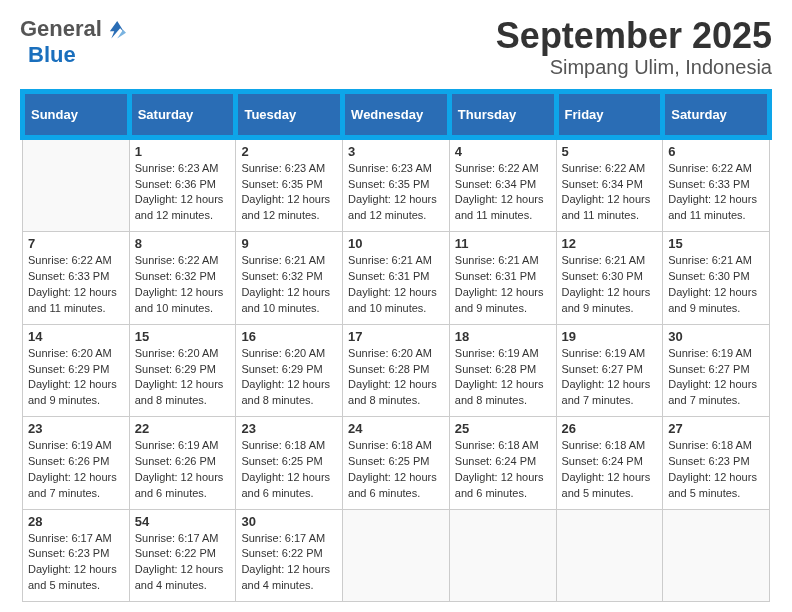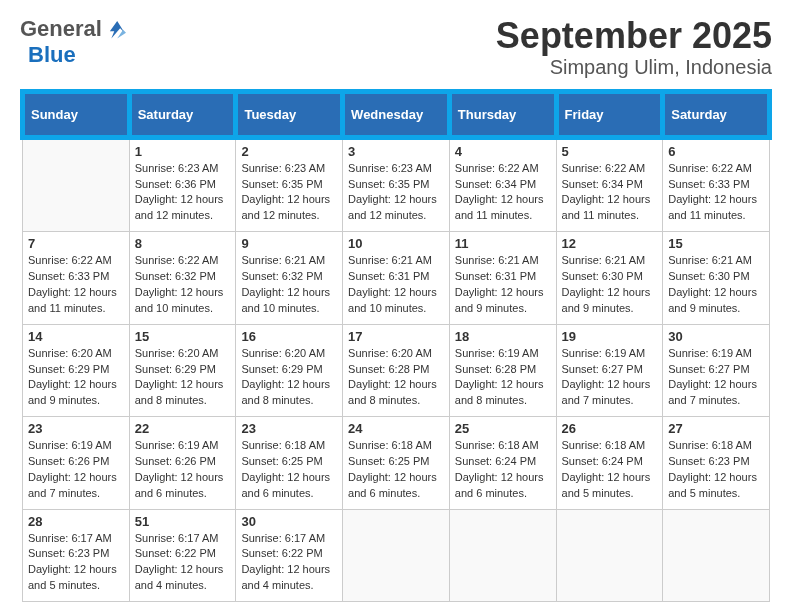--- a/index.html
+++ b/index.html
@@ -335,21 +335,21 @@
         </tr>
         <tr>
           <td>
             <span class="day-num">28</span>
             <div class="day-info" style="white-space: pre-line;">Sunrise: 6:17 AM
 Sunset: 6:23 PM
 Daylight: 12 hours
 and 5 minutes.</div>
           </td>
           <td>
-            <span class="day-num">51</span>
+            <span class="day-num">54</span>
             <div class="day-info" style="white-space: pre-line;">Sunrise: 6:17 AM
 Sunset: 6:22 PM
 Daylight: 12 hours
 and 4 minutes.</div>
           </td>
           <td>
             <span class="day-num">30</span>
             <div class="day-info" style="white-space: pre-line;">Sunrise: 6:17 AM
 Sunset: 6:22 PM
 Daylight: 12 hours

